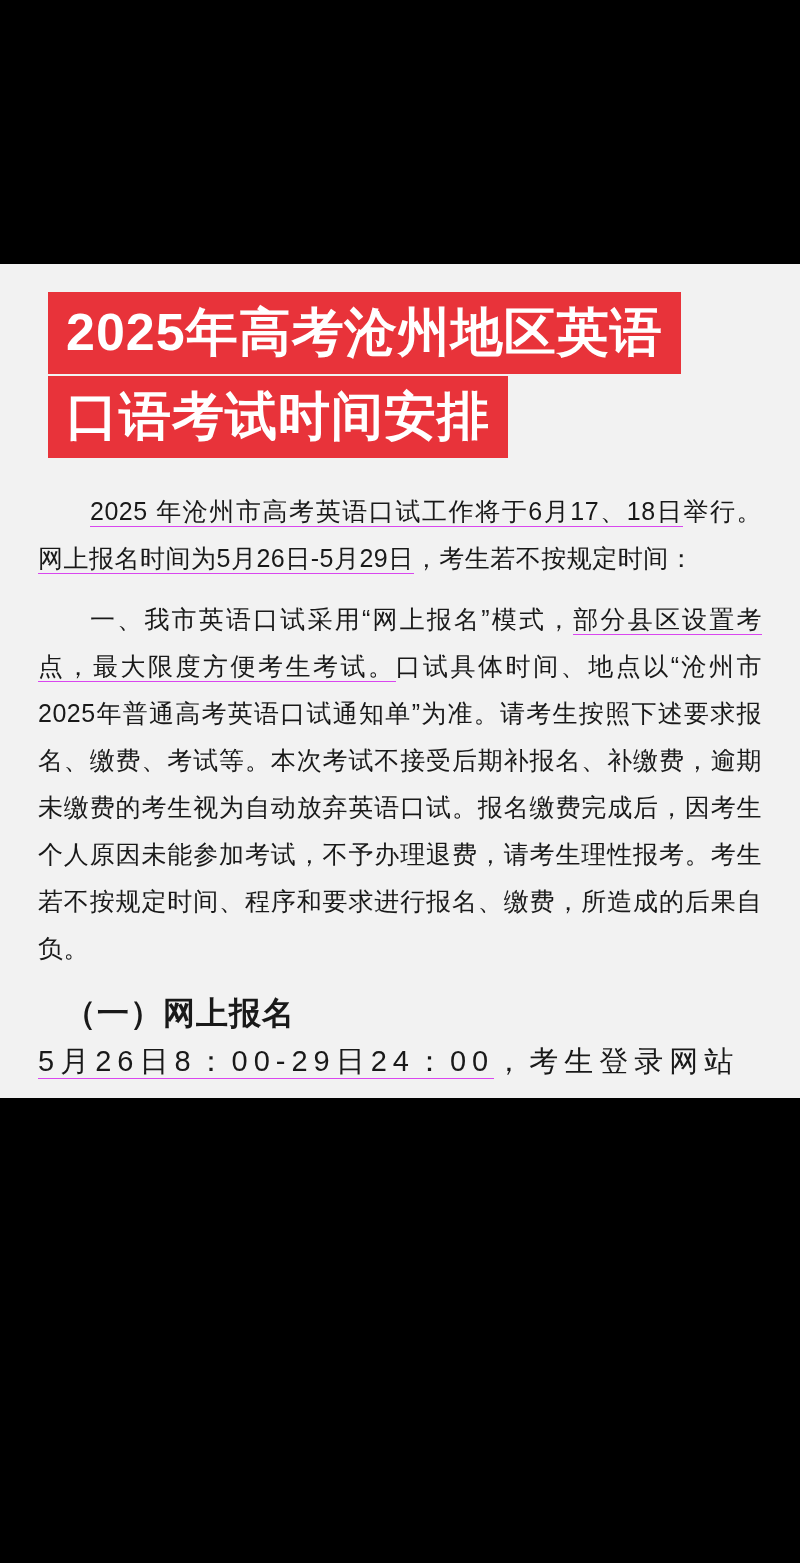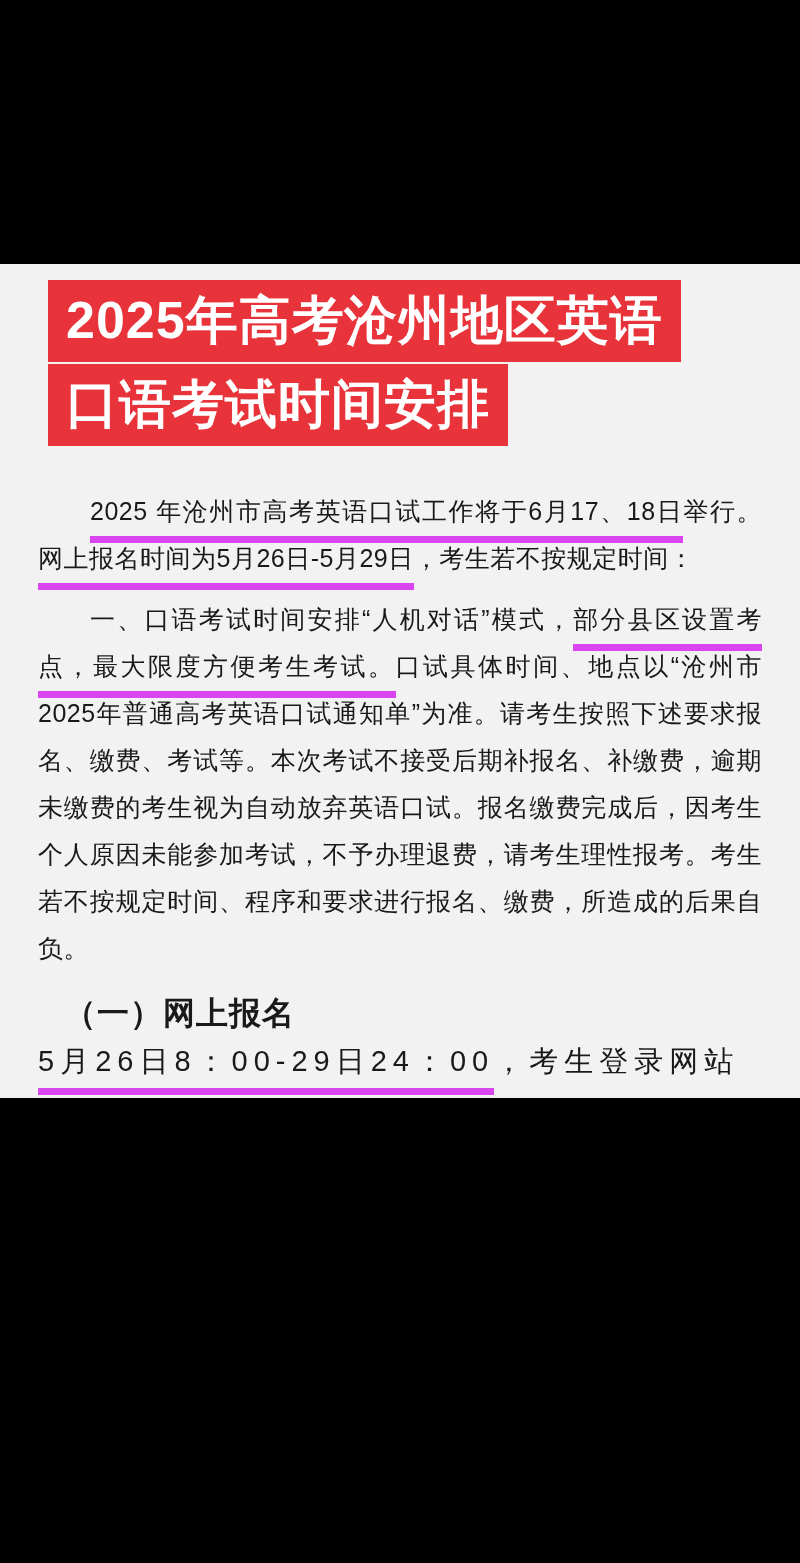--- a/index.html
+++ b/index.html
@@ -30,21 +30,21 @@
     top: 264px;
     width: 800px;
     height: 834px;
     background: #f2f2f2;
     overflow: hidden;
   }
 
   .title-block {
     position: absolute;
     left: 0;
-    top: 0px;
+    top: 12px;
     width: 800px;
     height: 196px;
     padding: 0;
     text-align: center;
   }
 
   .title-line {
     display: inline-block;
     background: #e8333a;
     color: #ffffff;
@@ -101,22 +101,22 @@
   .last-line {
     font-size: 29px;
     line-height: 44px;
     letter-spacing: 6px;
     margin: 0;
     white-space: nowrap;
   }
 
   
   .ul {
-    border-bottom: 7px solid #d946ef;
-    padding-bottom: 11px;
+    border-bottom: 1px solid #d946ef;
+    padding-bottom: 1px;
   }
 
   
   .bar-top {
     position: absolute;
     left: 0; top: 0; width: 800px; height: 264px;
     background: #000000;
   }
   .bar-bottom {
     position: absolute;
@@ -135,21 +135,21 @@
 
     <div class="title-block">
       <div class="title-line title-line-1">2025年高考沧州地区英语</div>
       <div class="title-line title-line-2">口语考试时间安排</div>
     </div>
 
     <div class="doc-body">
 
       <p class="para indent"><span class="ul">2025 年沧州市高考英语口试工作将于6月17、18日</span><span>举行。</span><span class="ul">网上报名时间为5月26日-5月29日</span><span>，考生若不按规定时间：</span></p>
 
-      <p class="para indent"><span>一、口语考试时间安排“人机对话”模式，</span><span class="ul">部分县区设置考点，最大限度方便考生考试。</span><span>口试具体时间、地点以“沧州市2025年普通高考英语口试通知单”为准。请考生按照下述要求报名、缴费、考试等。本次考试不接受后期补报名、补缴费，逾期未缴费的考生视为自动放弃英语口试。报名缴费完成后，因考生个人原因未能参加考试，不予办理退费，请考生理性报考。考生若不按规定时间、程序和要求进行报名、缴费，所造成的后果自负。</span></p>
+      <p class="para indent"><span>一、我市英语口试采用“网上报名”模式，</span><span class="ul">部分县区设置考点，最大限度方便考生考试。</span><span>口试具体时间、地点以“沧州市2025年普通高考英语口试通知单”为准。请考生按照下述要求报名、缴费、考试等。本次考试不接受后期补报名、补缴费，逾期未缴费的考生视为自动放弃英语口试。报名缴费完成后，因考生个人原因未能参加考试，不予办理退费，请考生理性报考。考生若不按规定时间、程序和要求进行报名、缴费，所造成的后果自负。</span></p>
 
       <p class="subhead">（一）网上报名</p>
 
       <p class="last-line"><span class="ul">5月26日8：00-29日24：00</span><span>，考生登录网站</span></p>
 
     </div>
   </div>
 
   <div class="bar-bottom"></div>
 

